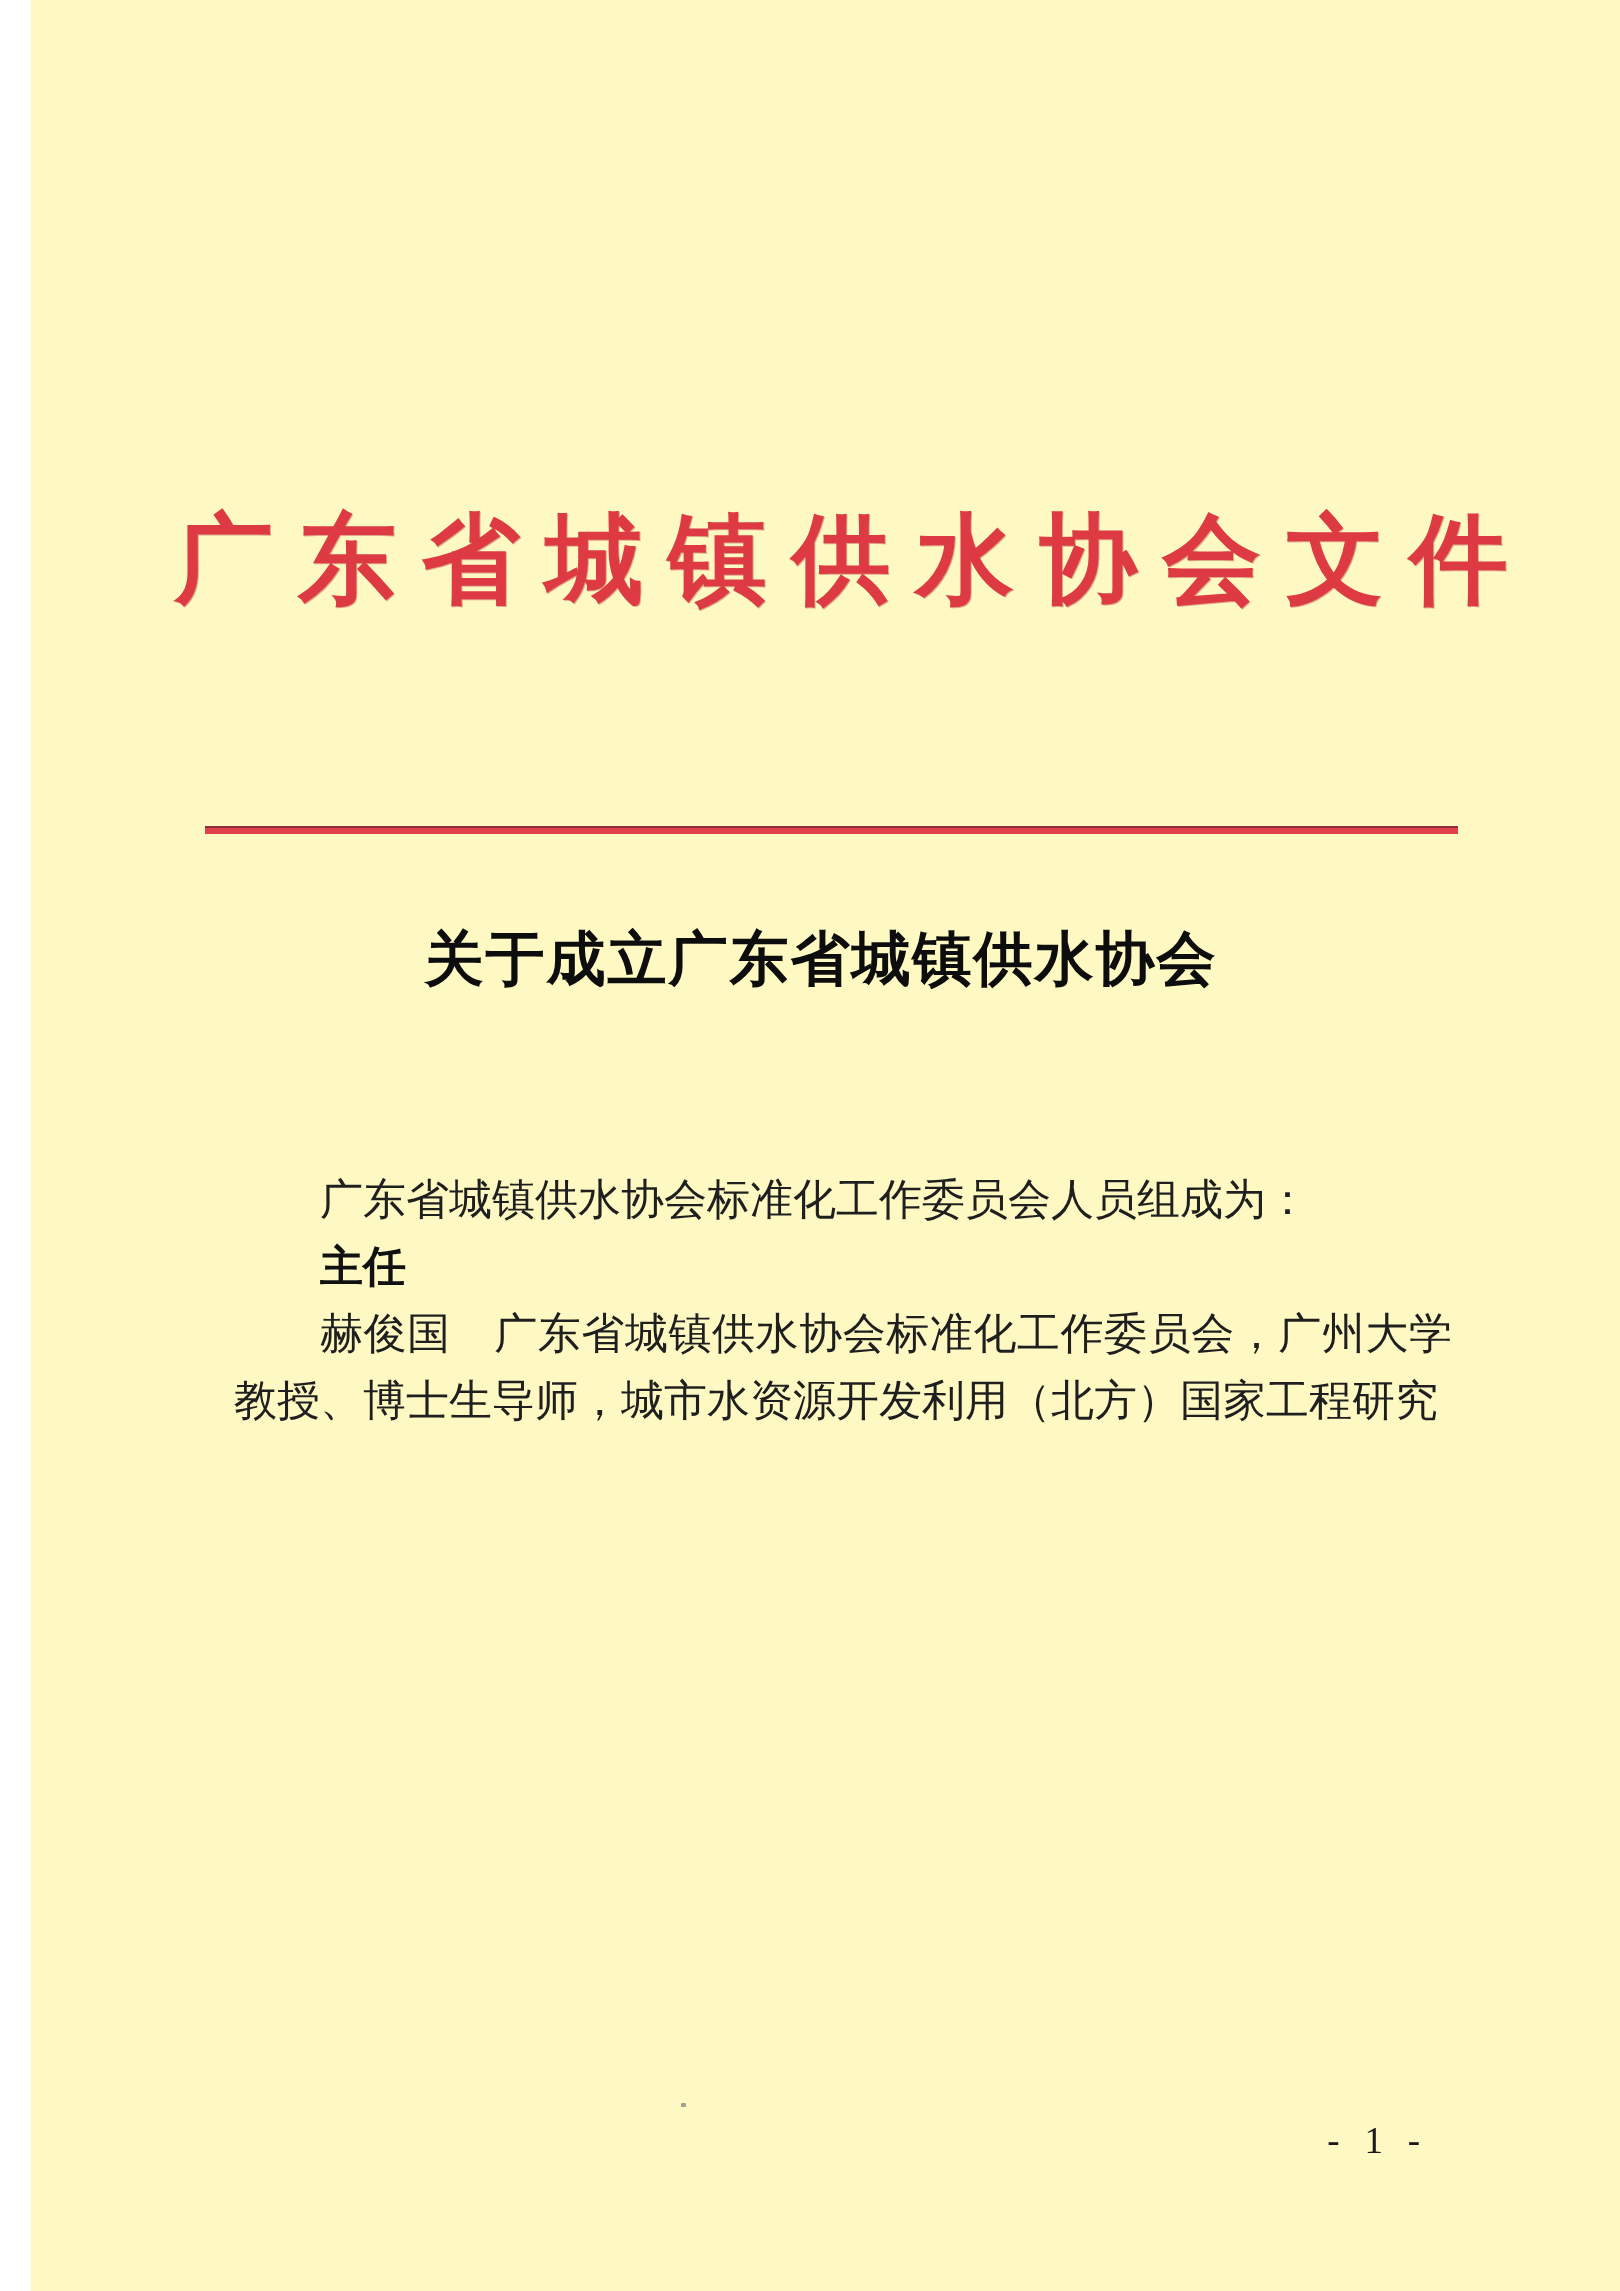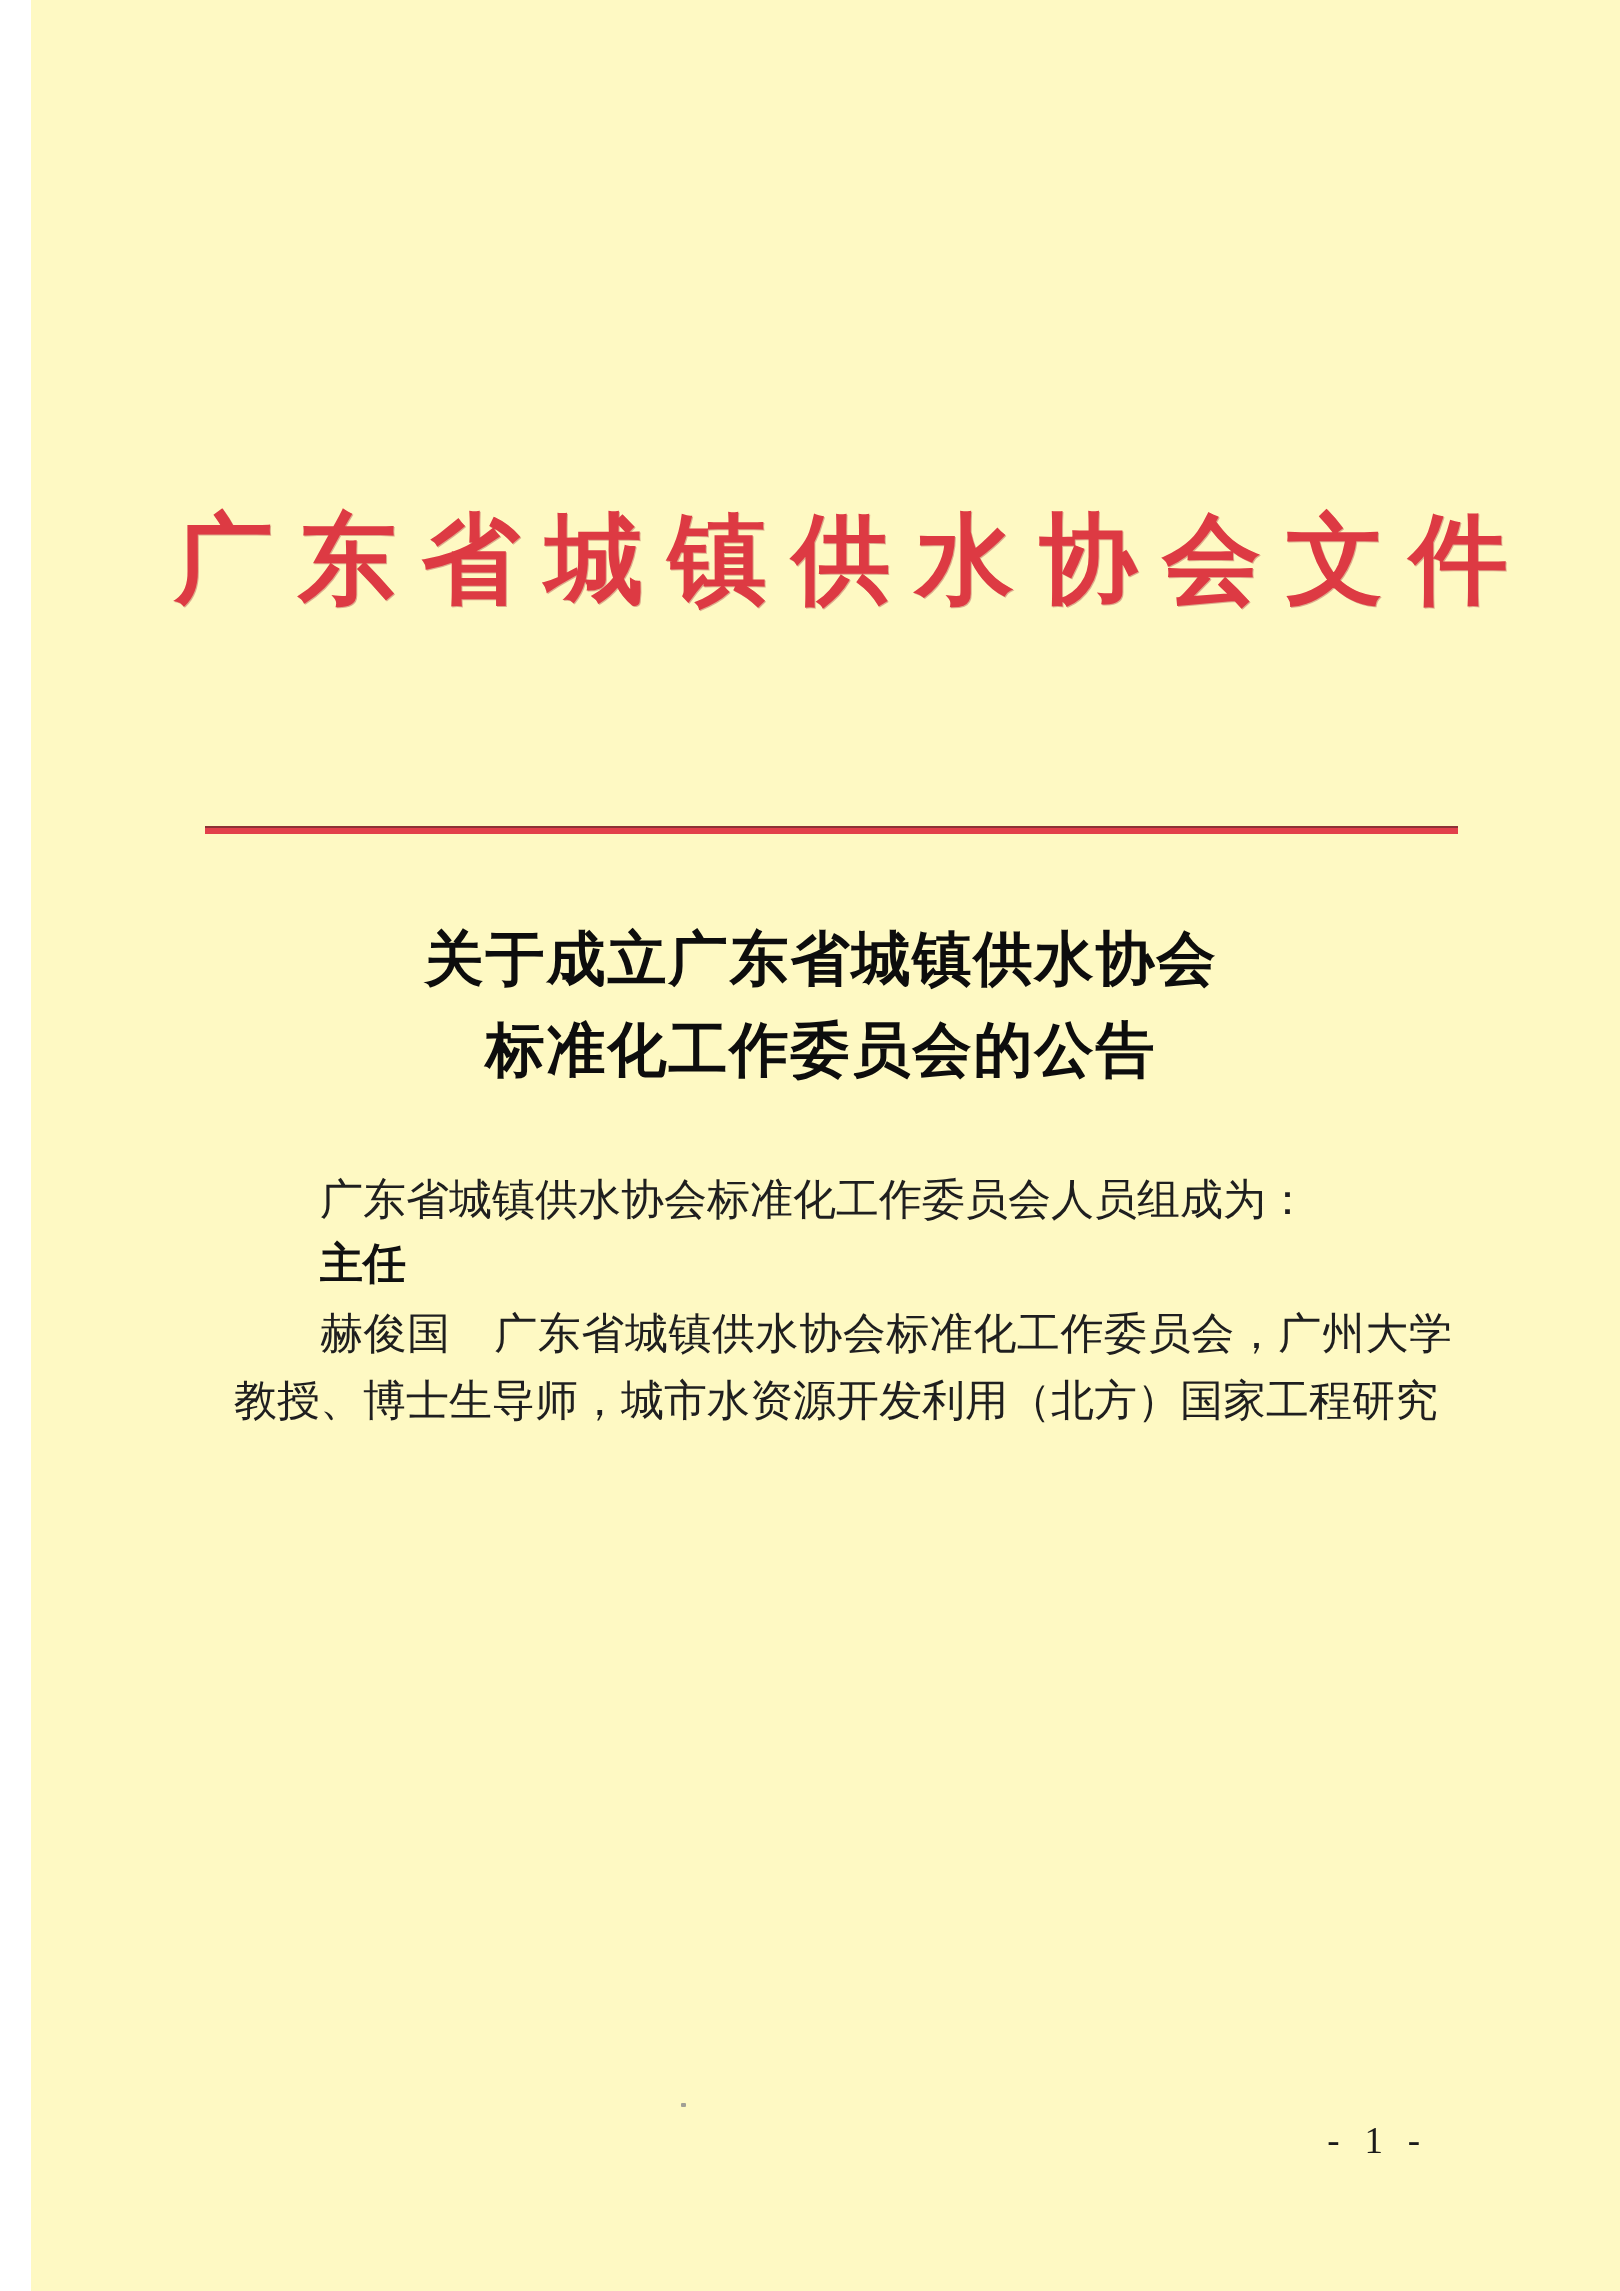--- a/index.html
+++ b/index.html
@@ -75,21 +75,21 @@
     width: 1218px;
     font-size: 43px;
     line-height: 67px;
     color: #1f1f1f;
     text-align: justify;
     text-justify: inter-ideograph;
   }
   .body-text p { margin: 0; }
   .indent { text-indent: 2em; }
   .role-heading {
-    font-family: Liberation Mono, monospace;
+    font-family: Liberation Serif, serif;
     font-weight: bold;
     color: #111111;
   }
   
   .page-number {
     position: absolute;
     top: 2119px;
     right: 223px;
     font-size: 37px;
     color: #1a1a1a;
@@ -113,21 +113,20 @@
 
 <div class="page">
 
   <div class="org-title">广东省城镇供水协会文件</div>
 
 
   <div class="red-rule"></div>
 
   <div class="notice-title">
     <div>关于成立广东省城镇供水协会</div>
-    <div>标准化工作委员会的公告</div>
   </div>
 
   <div class="body-text">
     <p class="indent">广东省城镇供水协会标准化工作委员会人员组成为：</p>
     <p class="indent role-heading">主任</p>
     <p class="indent">赫俊国　广东省城镇供水协会标准化工作委员会，广州大学教授、博士生导师，城市水资源开发利用（北方）国家工程研究</p>
   </div>
 
   <div class="scan-speck"></div>
 

